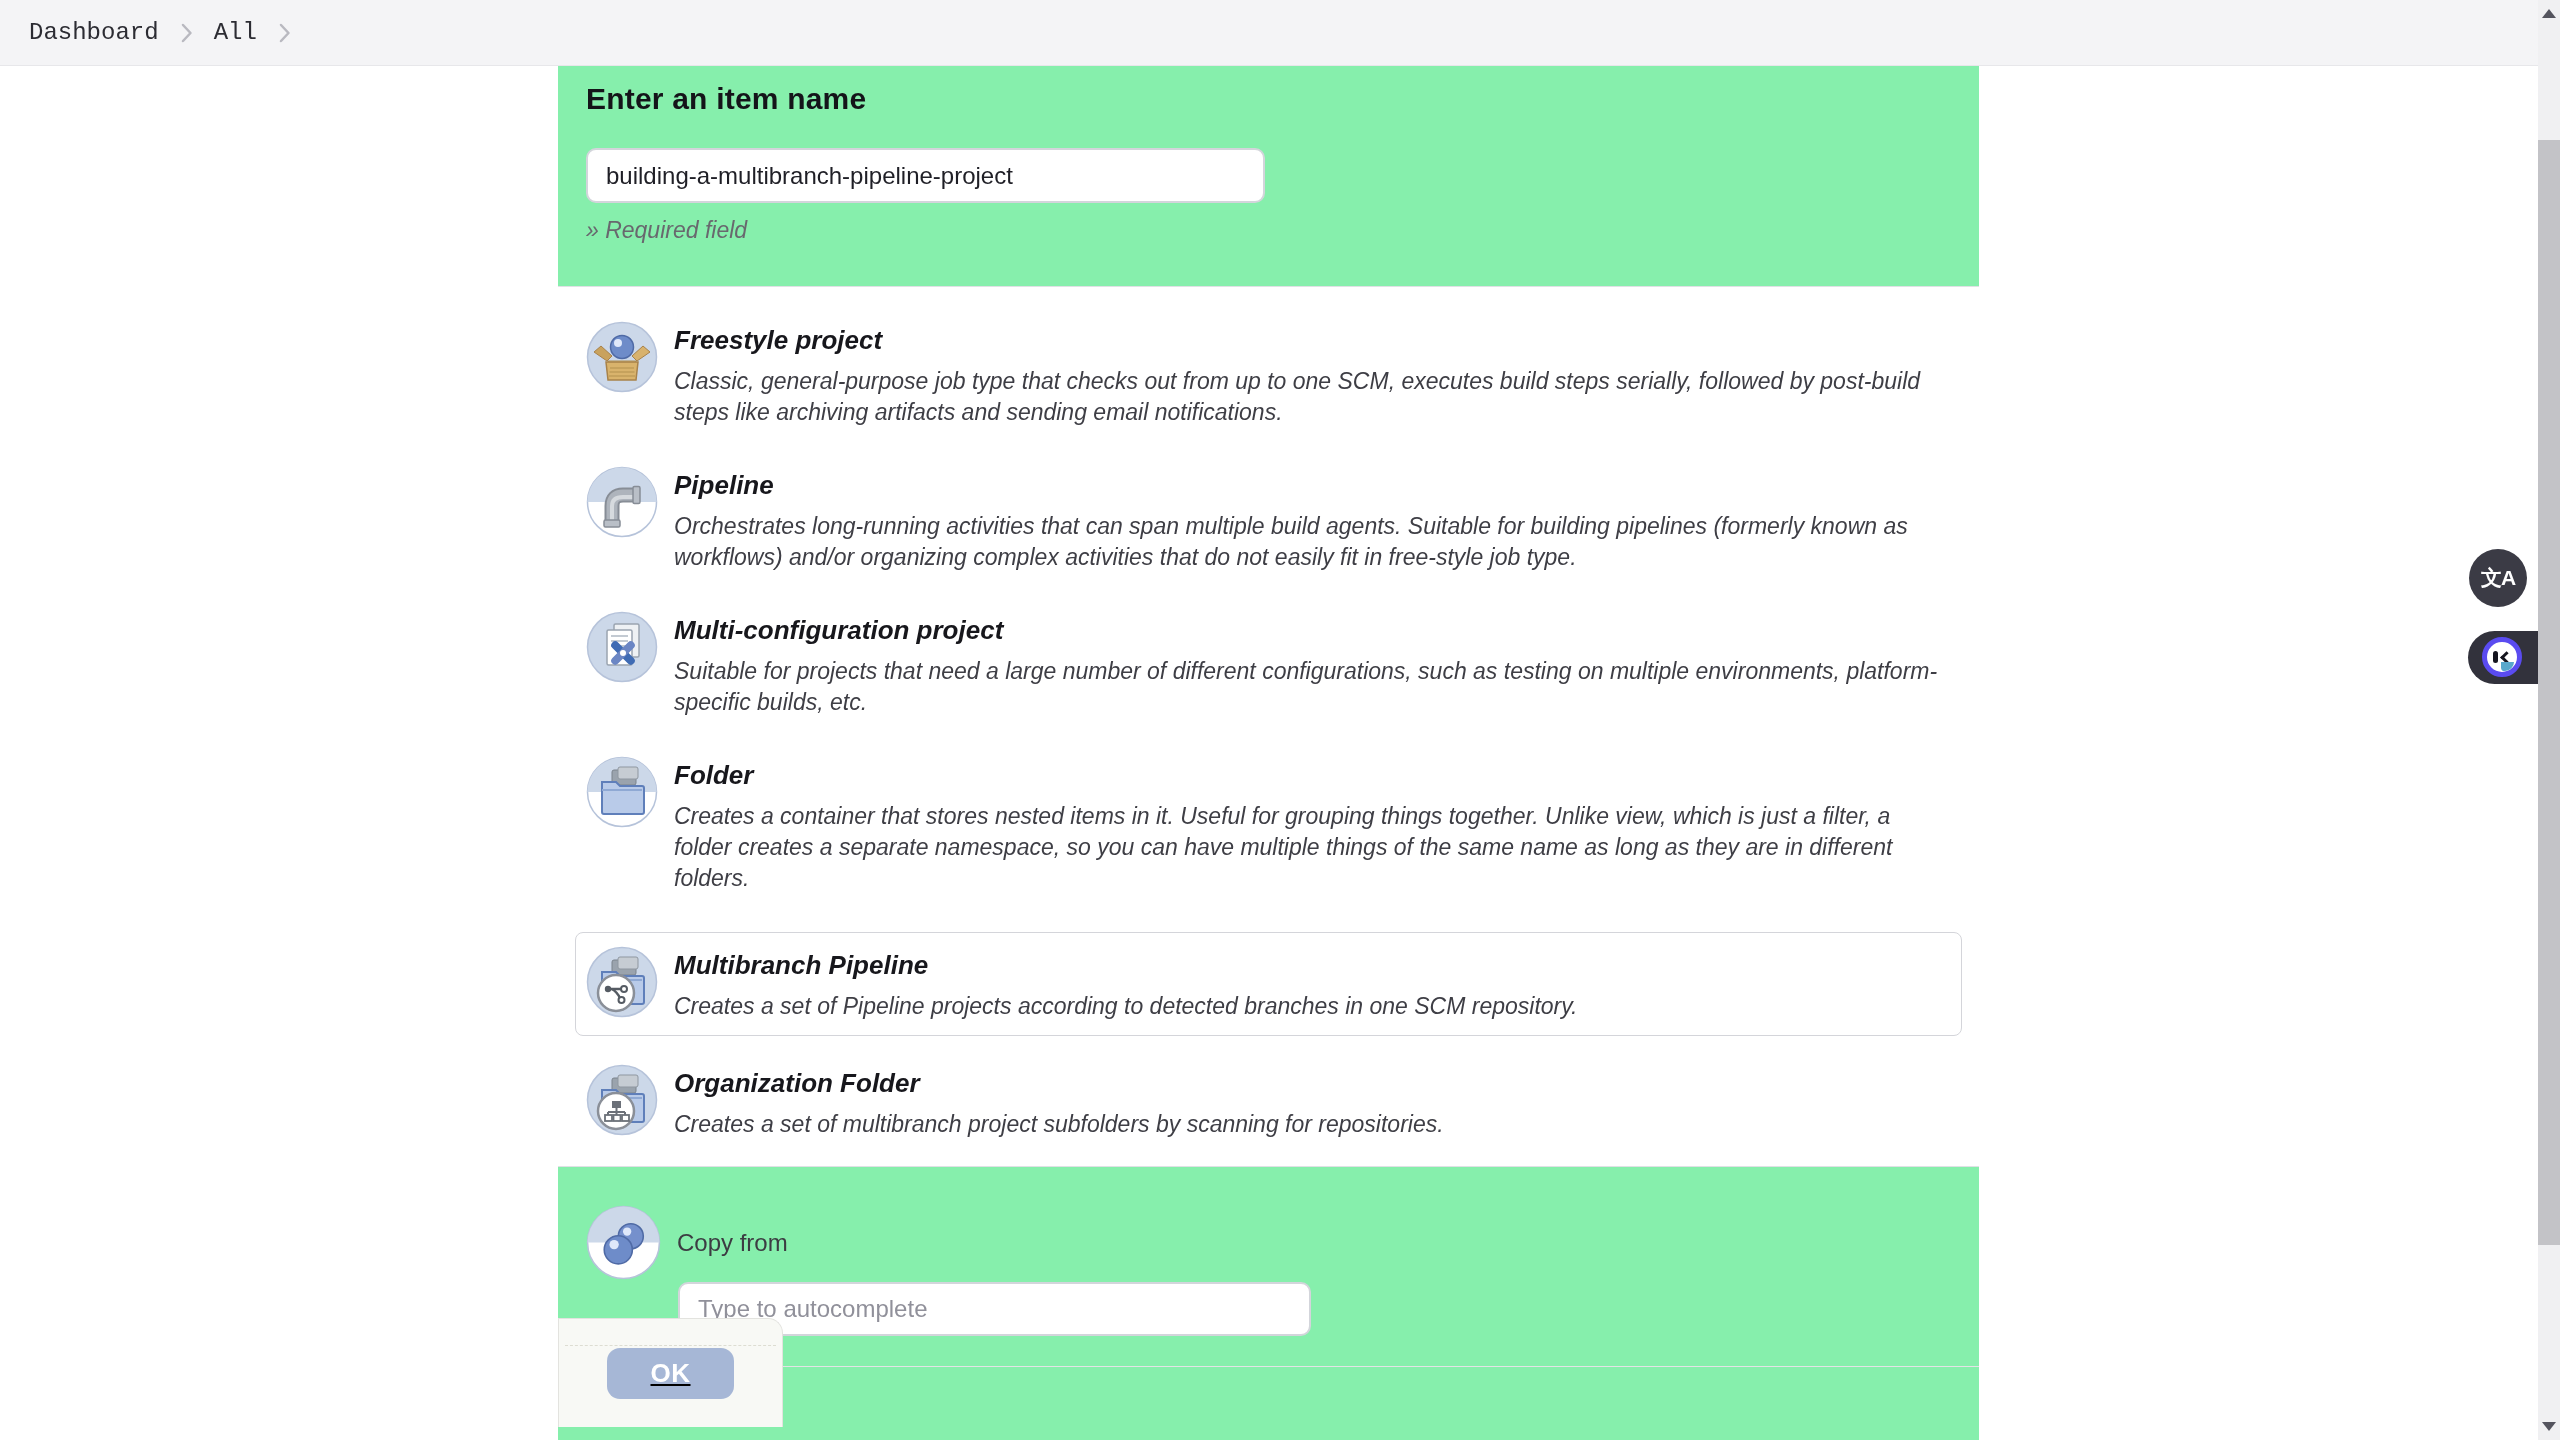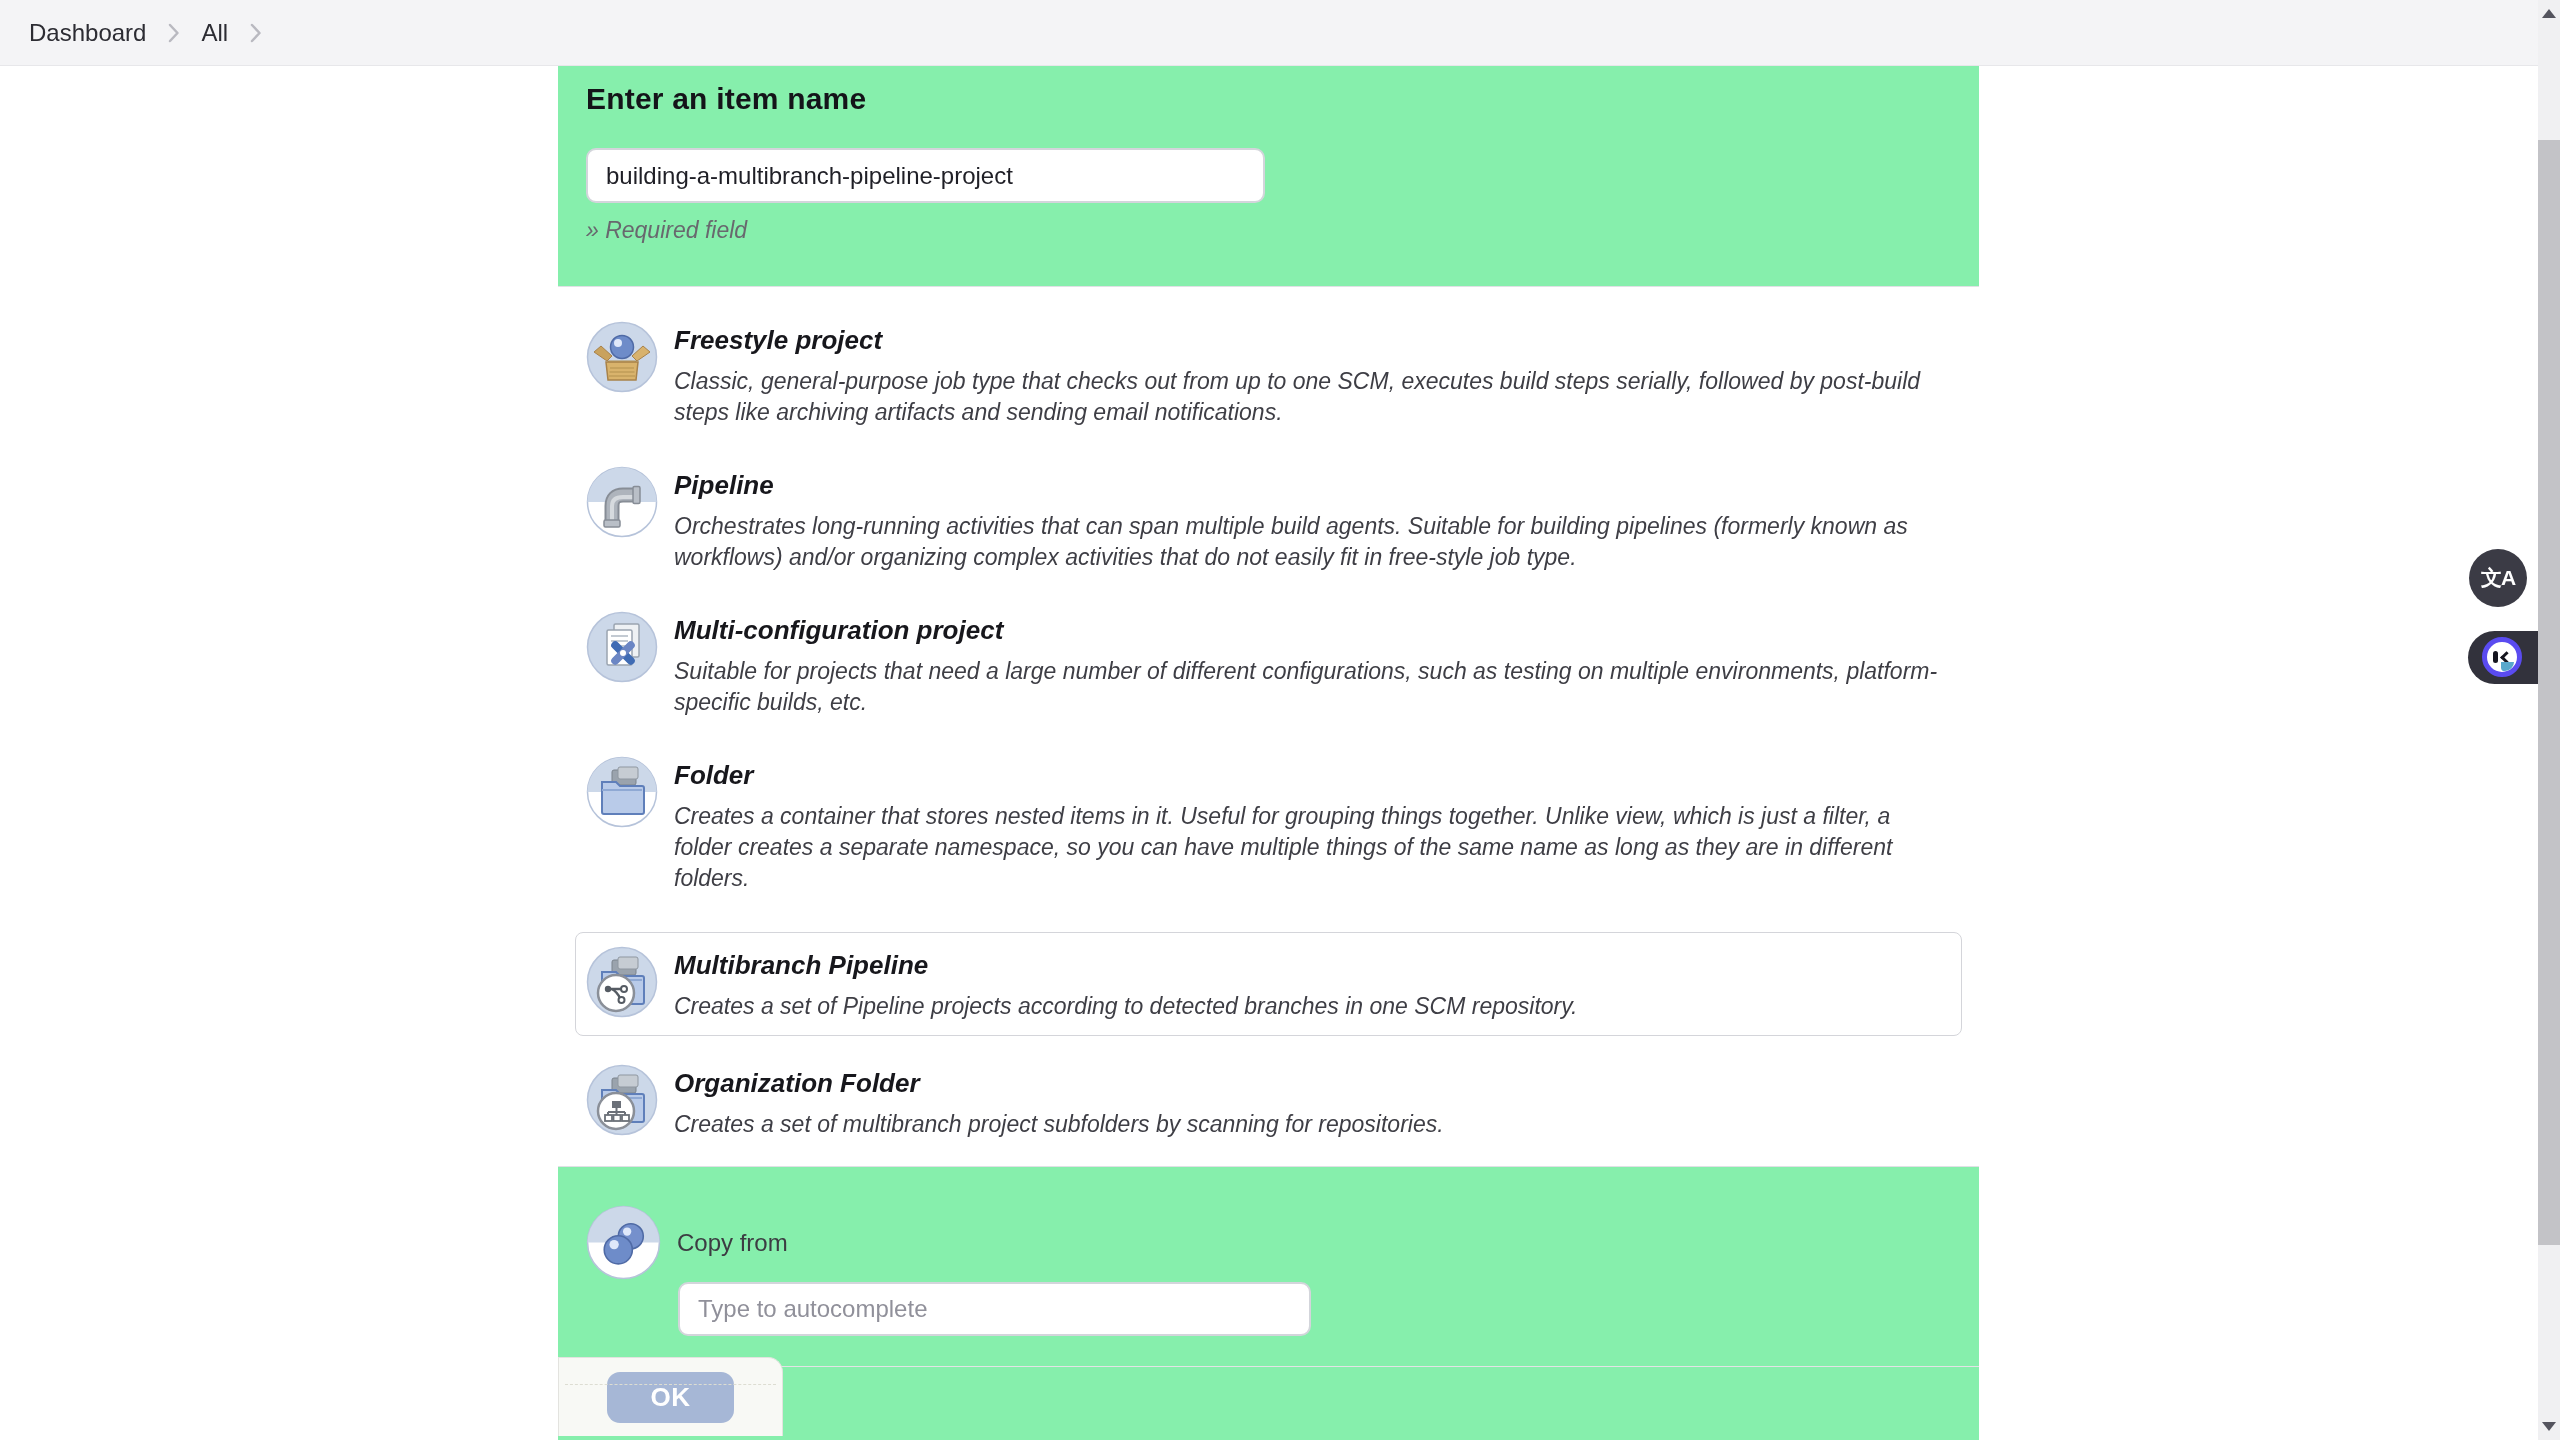--- a/index.html
+++ b/index.html
@@ -4,21 +4,21 @@
 <style>
   * { margin:0; padding:0; box-sizing:border-box; }
   html,body { width:2560px; height:1440px; overflow:hidden; background:#ffffff;
     font-family:"Liberation Sans", sans-serif; }
   .stage { position:relative; width:2560px; height:1440px; }
 
   
   .crumb-bar { position:absolute; left:0; top:0; right:22px; height:66px;
     background:#f4f4f6; border-bottom:1px solid #e7e7ea; display:flex;
     align-items:center; padding-left:29px; gap:20px; z-index:5; }
-  .crumb-link { font-size:24px; color:#2c2c33; font-weight:500; cursor:pointer; }
+  .crumb-link { font-size:24px; color:#2c2c33; font-weight:500; cursor:pointer;font-family:Liberation Mono, monospace; }
   .crumb-sep svg { display:block; }
 
   
   .main-col { position:absolute; left:558px; top:66px; width:1421px; bottom:0;
     background:#86efac; }
 
   .name-section { padding:16px 28px 42px 28px; }
   .page-heading { font-size:30px; font-weight:700; color:#141419; letter-spacing:.2px; }
   .name-input { display:block; margin-top:32px; width:679px; height:55px;
     border:2px solid #d3d5db; border-radius:10px; background:#fff; font-size:24px;
@@ -41,24 +41,24 @@
   .copy-section { padding:38px 28px 30px 28px; border-bottom:1px solid #e3e3e6; }
   .copy-hint { font-size:25px; color:#2e2e35; margin-bottom:19px; }
   .copy-row { display:flex; align-items:center; gap:16px; }
   .copy-label { font-size:24px; color:#3c3c42; }
   .copy-input { display:block; margin:2px 0 0 92px; width:633px; height:54px;
     border:2px solid #d3d5db; border-radius:10px; background:#fff; font-size:24px;
     color:#1f1f26; padding:0 18px; outline:none; font-family:inherit; }
   .copy-input::placeholder { color:#90909a; }
 
   
-  .footer-panel { position:absolute; left:558px; bottom:4px; width:225px; height:79px;
+  .footer-panel { position:absolute; left:558px; bottom:13px; width:225px; height:109px;
     background:#f8f9f5; border:1px solid #e3e3df; border-bottom:none;
     border-radius:0 15px 0 0; display:flex; align-items:center; justify-content:center;
-    z-index:6; }
+    z-index:6;text-decoration:underline; }
   .footer-divider { position:absolute; top:26px; left:6px; right:6px;
     border-top:1px dashed #ddddd2; }
   .ok-button { width:127px; height:51px; border:none; border-radius:13px;
     background:#a6b7d6; color:#ffffff; font-size:26px; font-weight:700;
     font-family:inherit; letter-spacing:.5px; cursor:not-allowed; }
 
   
   .translate-btn { position:absolute; left:2469px; top:549px; width:58px; height:58px;
     border-radius:50%; background:#3b3b45; color:#fff; display:flex; align-items:center;
     justify-content:center; font-size:21px; font-weight:700; letter-spacing:-1px;

